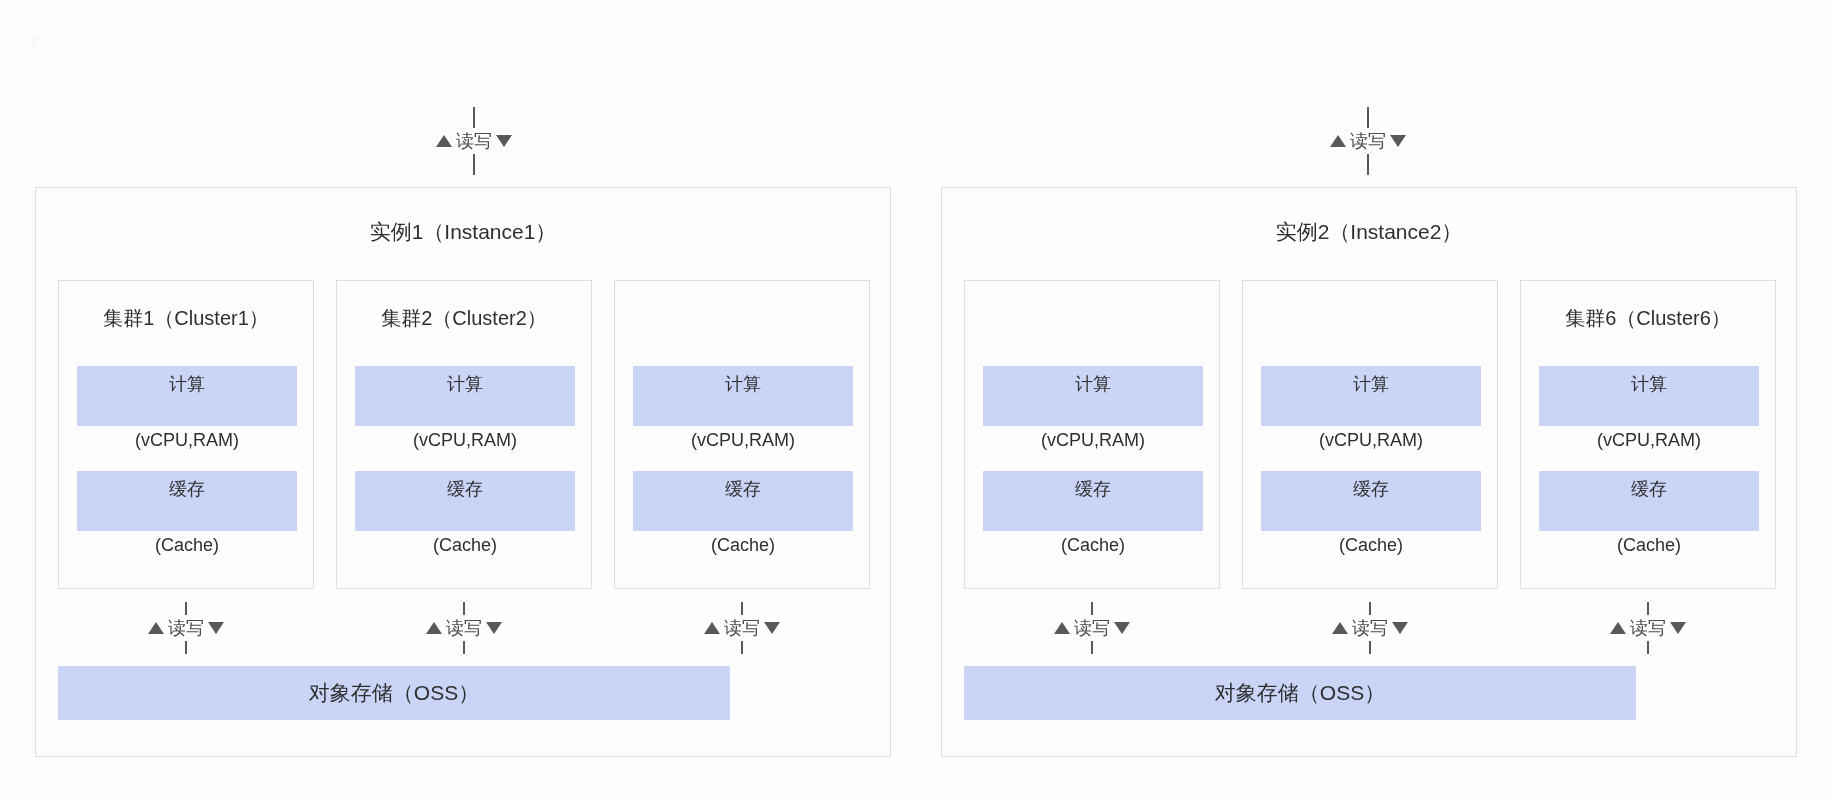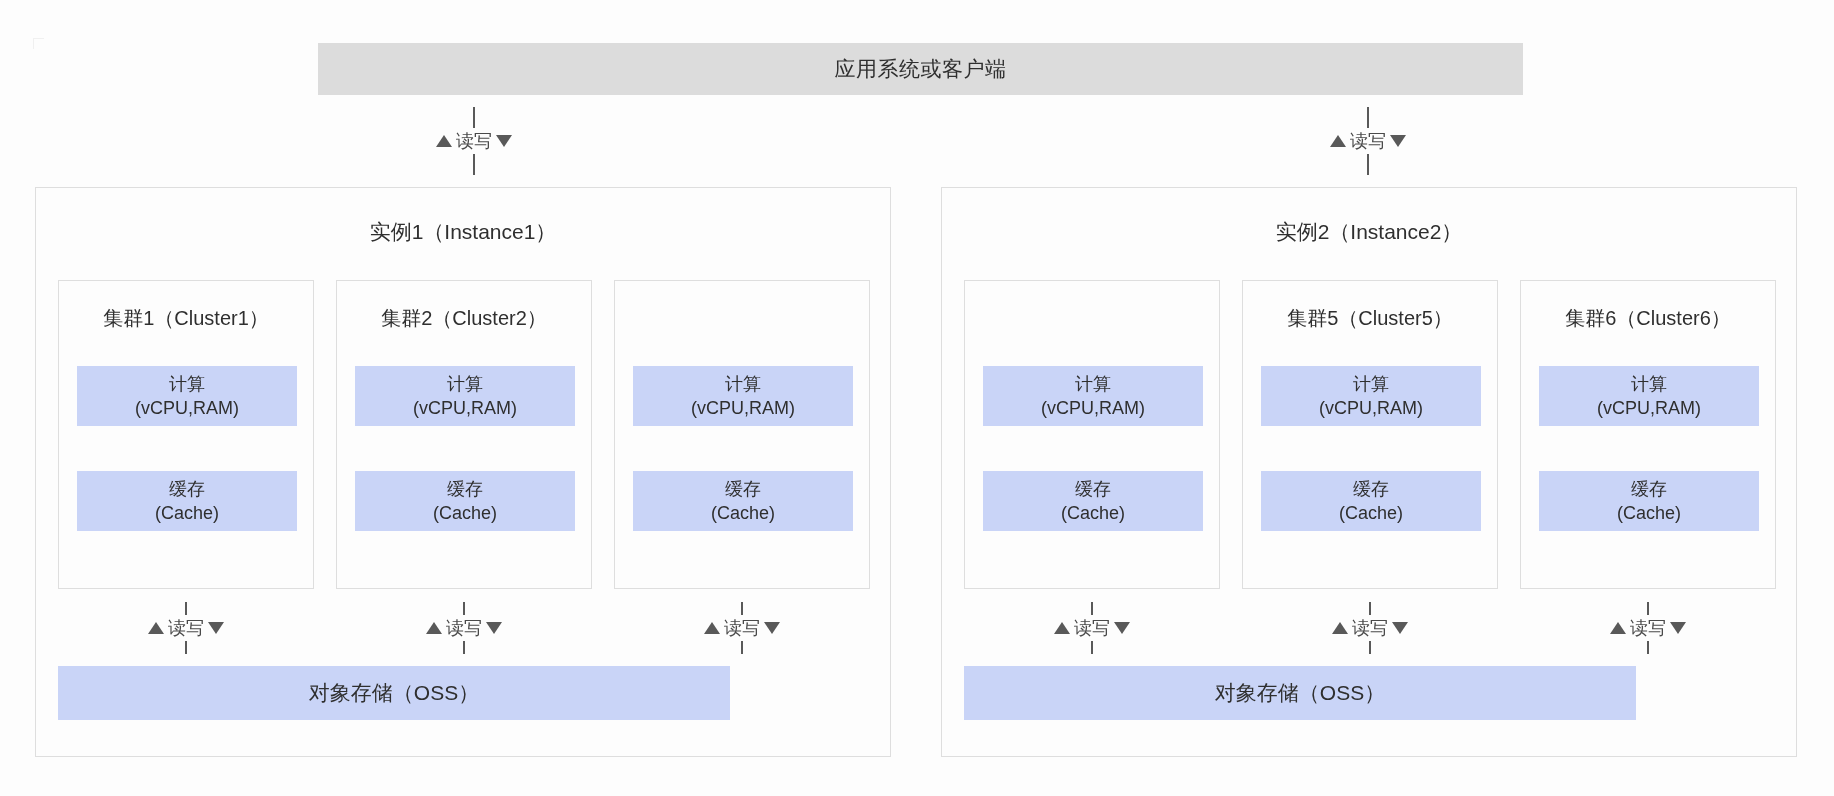--- a/index.html
+++ b/index.html
@@ -93,21 +93,21 @@
     display: flex;
     flex-direction: column;
     align-items: center;
     justify-content: center;
     font-size: 18px;
     line-height: 24px;
     color: #2f2f2f;
   }
   .resource-box.compute { top: 85px; }
   .resource-box.cache   { top: 190px; }
-  .resource-box .ln { display: block; }
+  .resource-box .ln { display: block; margin-top: 32px; }
 
   
   .oss-bar {
     position: absolute;
     left: 22px;
     top: 478px;
     width: 672px;
     height: 54px;
     background: #c9d4f7;
     display: flex;
@@ -182,23 +182,20 @@
     border-top: 1px solid #f0f0f0;
   }
 </style>
 </head>
 <body>
 
 <div id="canvas">
 
   <div class="corner-mark"></div>
 
-  <div class="client-bar">
-    <span>应用系统或客户端</span>
-  </div>
 
   <div class="arrow top-arrow" id="arrow-top-1">
     <div class="head up"></div>
     <div class="stem top"></div>
     <div class="arrow-label">读写</div>
     <div class="stem bottom"></div>
     <div class="head down"></div>
   </div>
 
   <div class="arrow top-arrow" id="arrow-top-2">
@@ -282,21 +279,20 @@
         <span class="ln">计算</span>
         <span class="ln">(vCPU,RAM)</span>
       </div>
       <div class="resource-box cache">
         <span class="ln">缓存</span>
         <span class="ln">(Cache)</span>
       </div>
     </div>
 
     <div class="cluster c1">
-      <div class="cluster-title">集群5（Cluster5）</div>
       <div class="resource-box compute">
         <span class="ln">计算</span>
         <span class="ln">(vCPU,RAM)</span>
       </div>
       <div class="resource-box cache">
         <span class="ln">缓存</span>
         <span class="ln">(Cache)</span>
       </div>
     </div>
 

